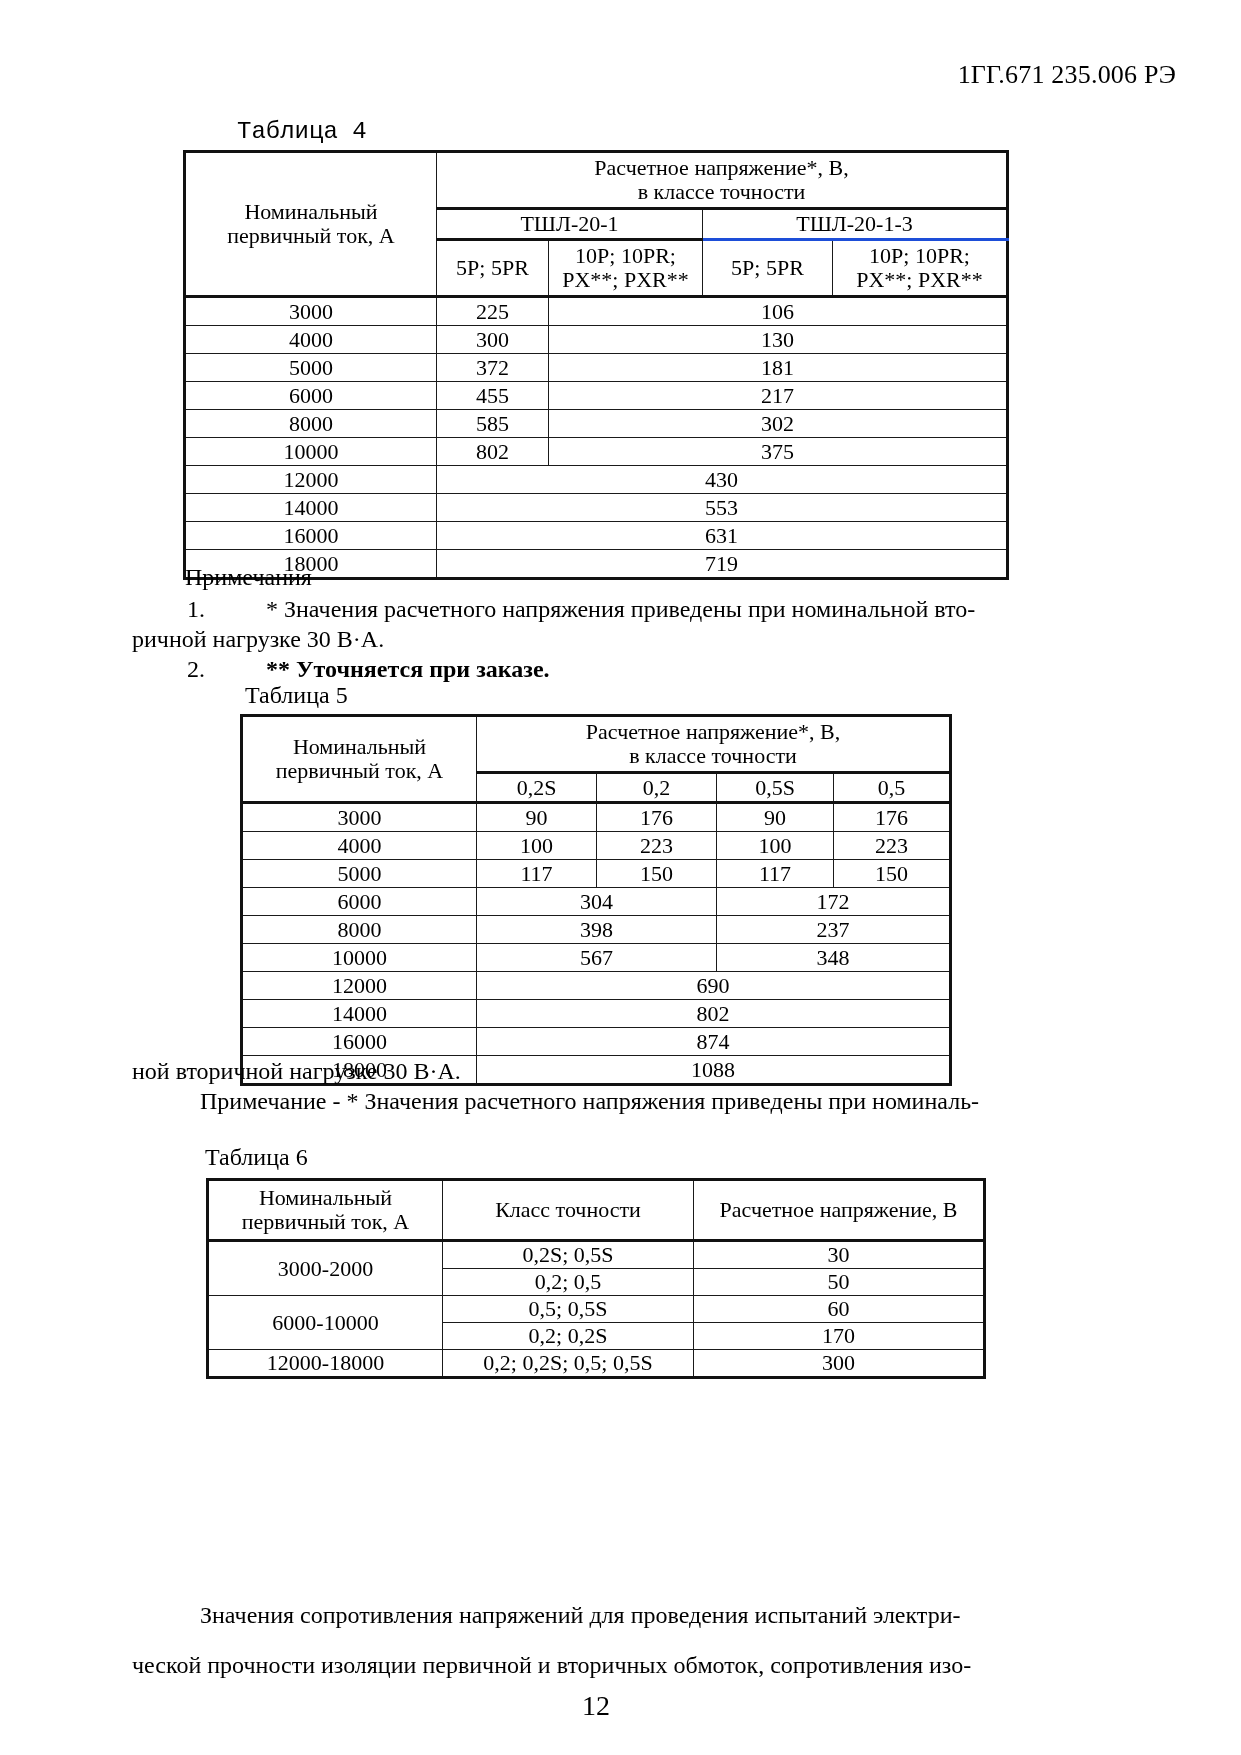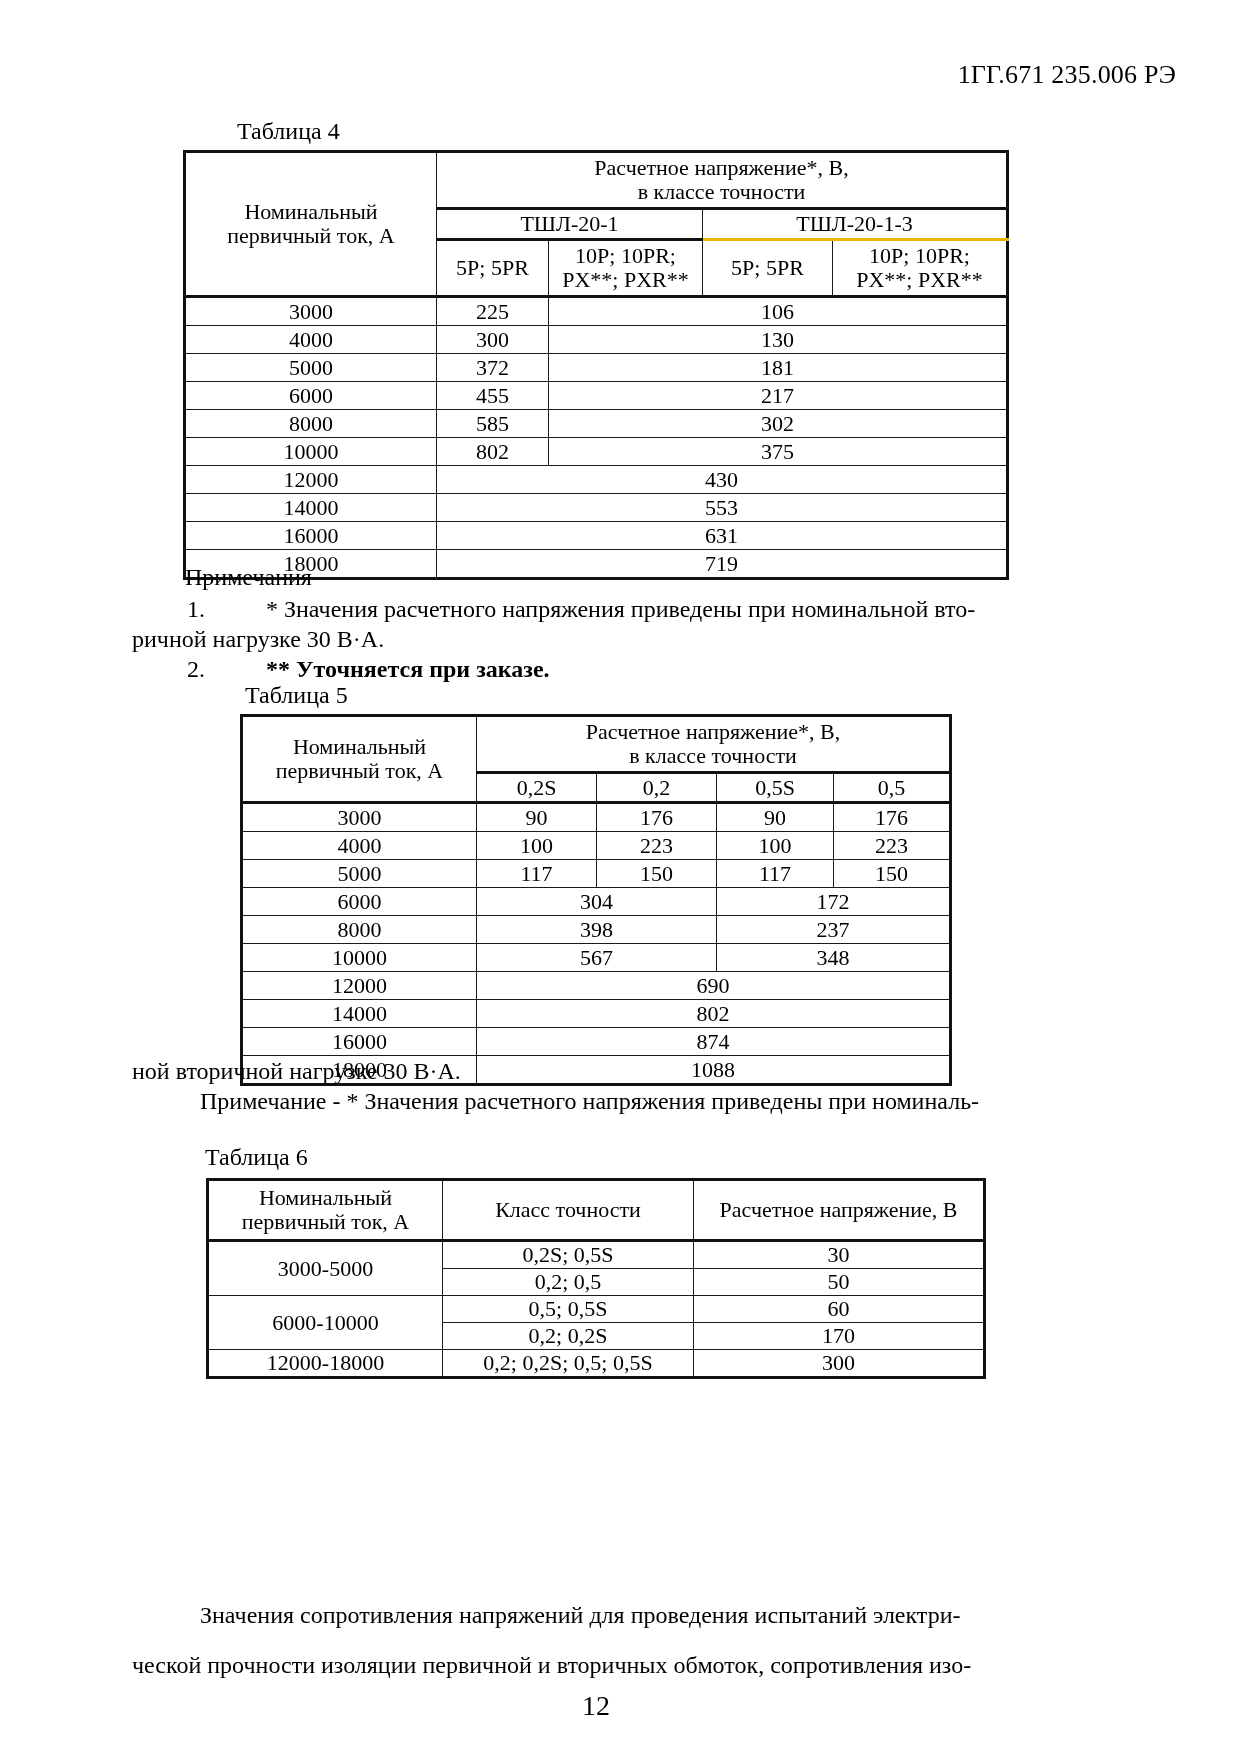--- a/index.html
+++ b/index.html
@@ -20,41 +20,41 @@
   .thick-bottom td, .thick-bottom th { border-bottom: 3px solid #111; }
   tr.row td { height: 27px; }
   .t6 tr.row td { height: 26px; }
   .page-num { font-size: 28px; }
 </style>
 </head>
 <body>
 
 <div class="abs doc-code">1ГГ.671 235.006 РЭ</div>
 
-<div class="abs caption" style="left:237px; top:118px;">Таблица  4</div>
+<div class="abs caption" style="left:237px; top:118px;font-family:Liberation Mono, monospace;">Таблица  4</div>
 <table class="thick-outer" style="left:183px; top:150px; width:823px;">
   <colgroup>
       <col style="width:252px">
       <col style="width:112px">
       <col style="width:154px">
       <col style="width:130px">
       <col style="width:175px">
     </colgroup>
   <tbody>
       <tr>
     <th rowspan="3" style="border-bottom:3px solid #111;">
       <span>Номинальный</span><br><span>первичный ток, А</span>
     </th>
     <th colspan="4" style="height:54px; border-bottom:3px solid #111;">
       <span>Расчетное напряжение*, В,</span><br><span>в классе точности</span>
     </th>
   </tr>
   <tr>
     <th colspan="2" style="height:28px; border-bottom:3px solid #111;">ТШЛ-20-1</th>
-    <th colspan="2" style="border-bottom:3px solid #eab308;">ТШЛ-20-1-3</th>
+    <th colspan="2" style="border-bottom:3px solid #1d4ed8;">ТШЛ-20-1-3</th>
   </tr>
   <tr class="thick-bottom">
     <th style="height:54px;">5P; 5PR</th>
     <th><span>10P; 10PR;</span><br><span>PX**; PXR**</span></th>
     <th>5P; 5PR</th>
     <th><span>10P; 10PR;</span><br><span>PX**; PXR**</span></th>
   </tr>
   <tr class="row">
         <td>3000</td>
         <td>225</td>
@@ -196,21 +196,21 @@
       <col style="width:251px">
       <col style="width:291px">
     </colgroup>
   <tbody>
       <tr class="thick-bottom">
     <th style="height:58px;"><span>Номинальный</span><br><span>первичный ток, А</span></th>
     <th>Класс точности</th>
     <th>Расчетное напряжение, В</th>
   </tr>
   <tr class="row">
-        <td rowspan="2">3000-5000</td>
+        <td rowspan="2">3000-2000</td>
         <td>0,2S; 0,5S</td>
         <td>30</td>
       </tr>
   <tr class="row">
         <td>0,2; 0,5</td>
         <td>50</td>
       </tr>
   <tr class="row">
         <td rowspan="2">6000-10000</td>
         <td>0,5; 0,5S</td>

